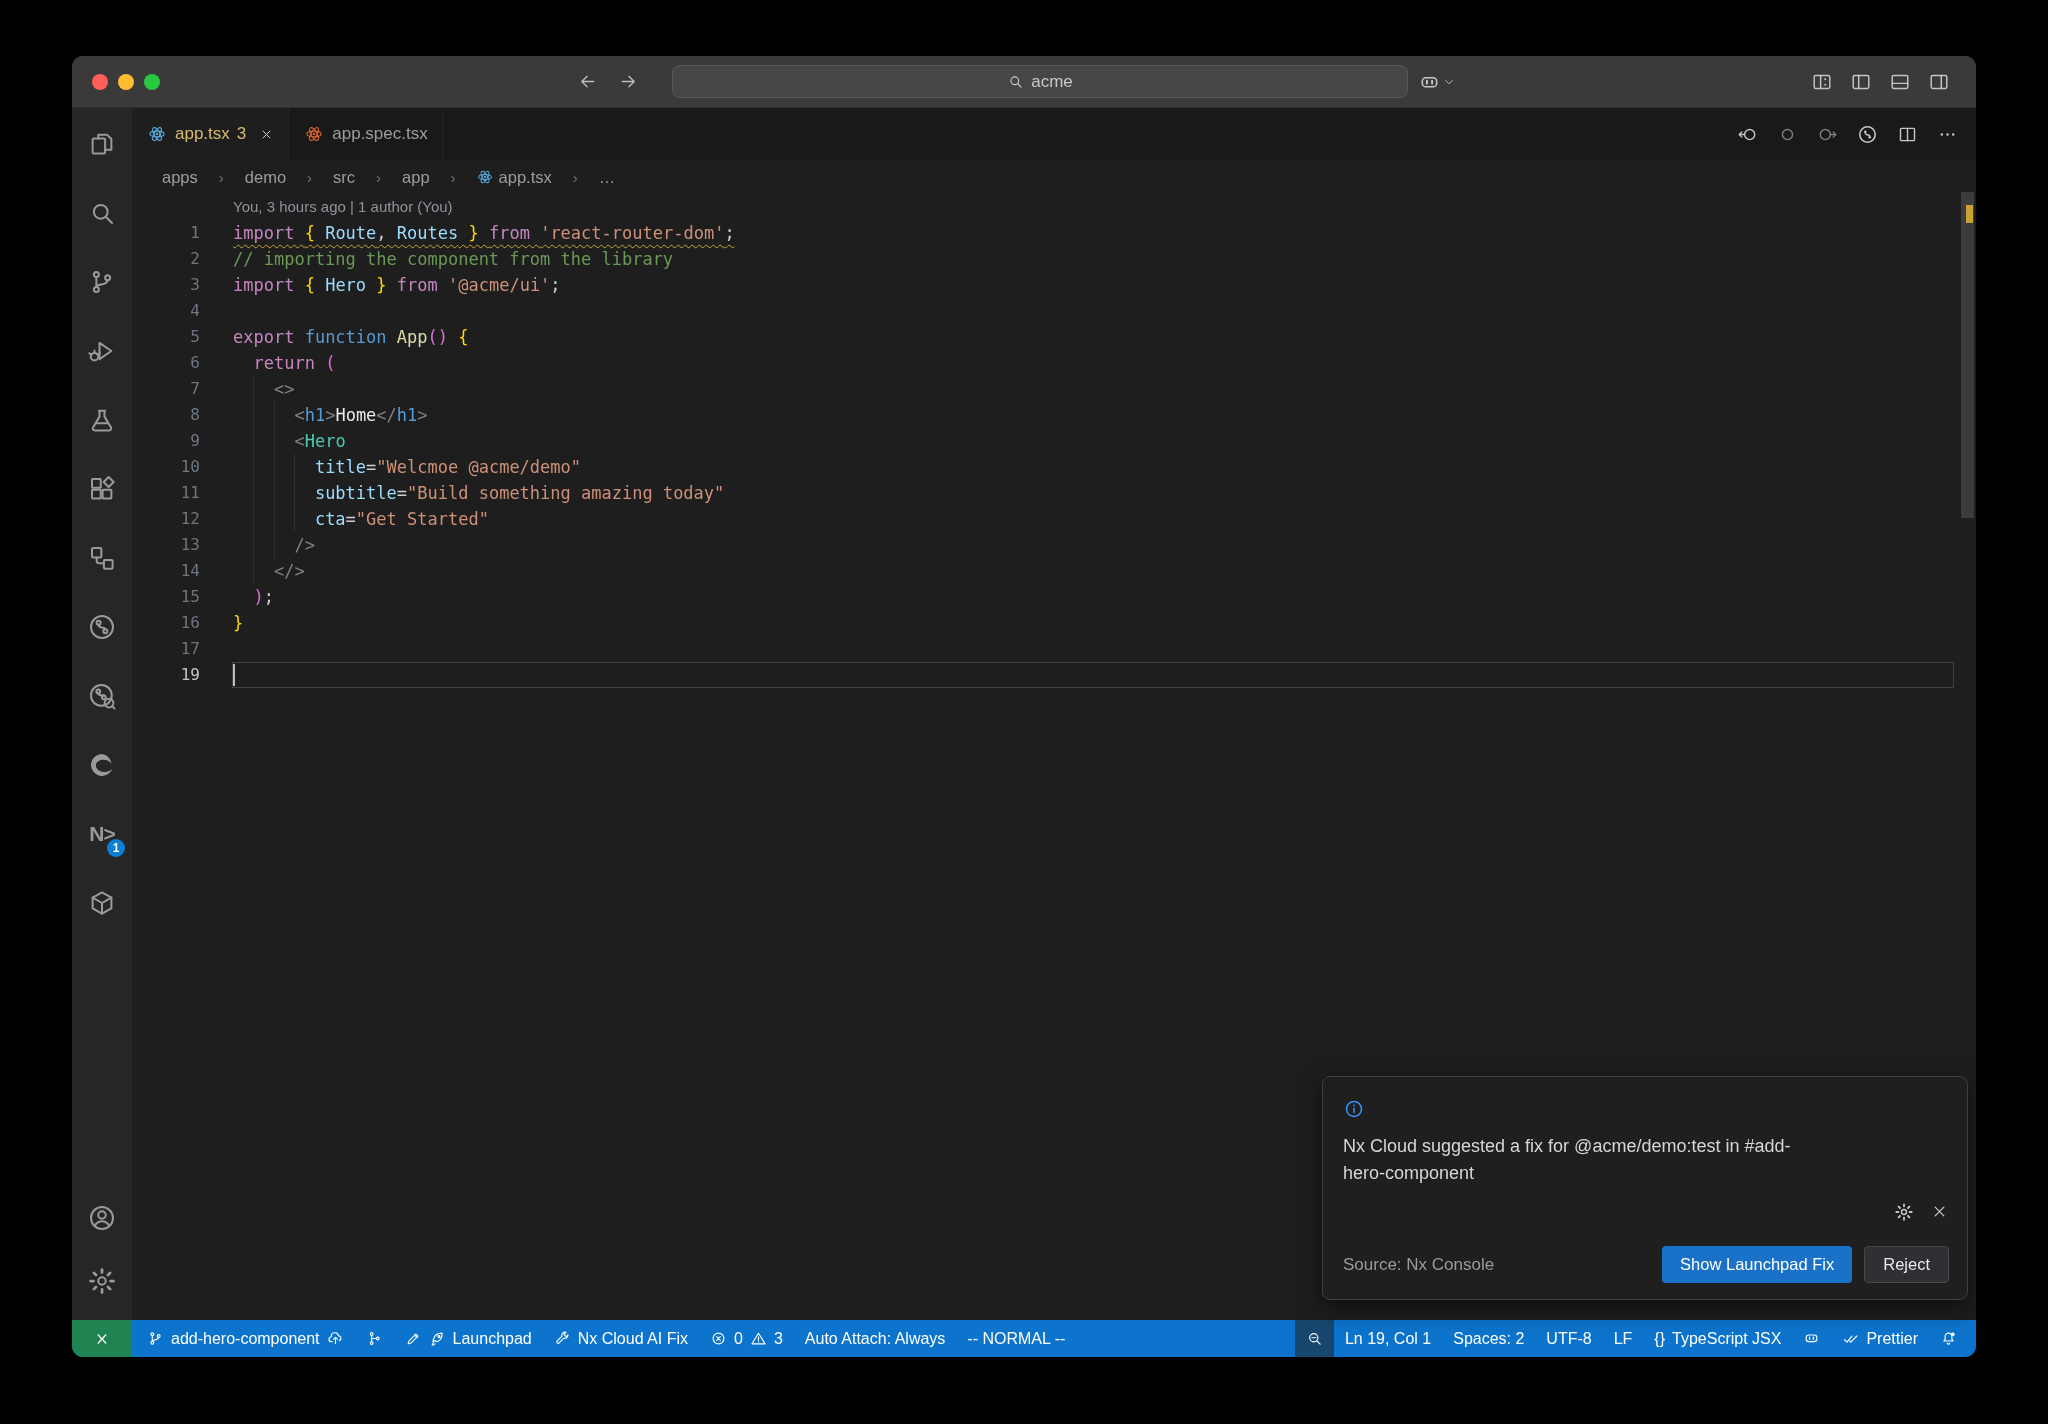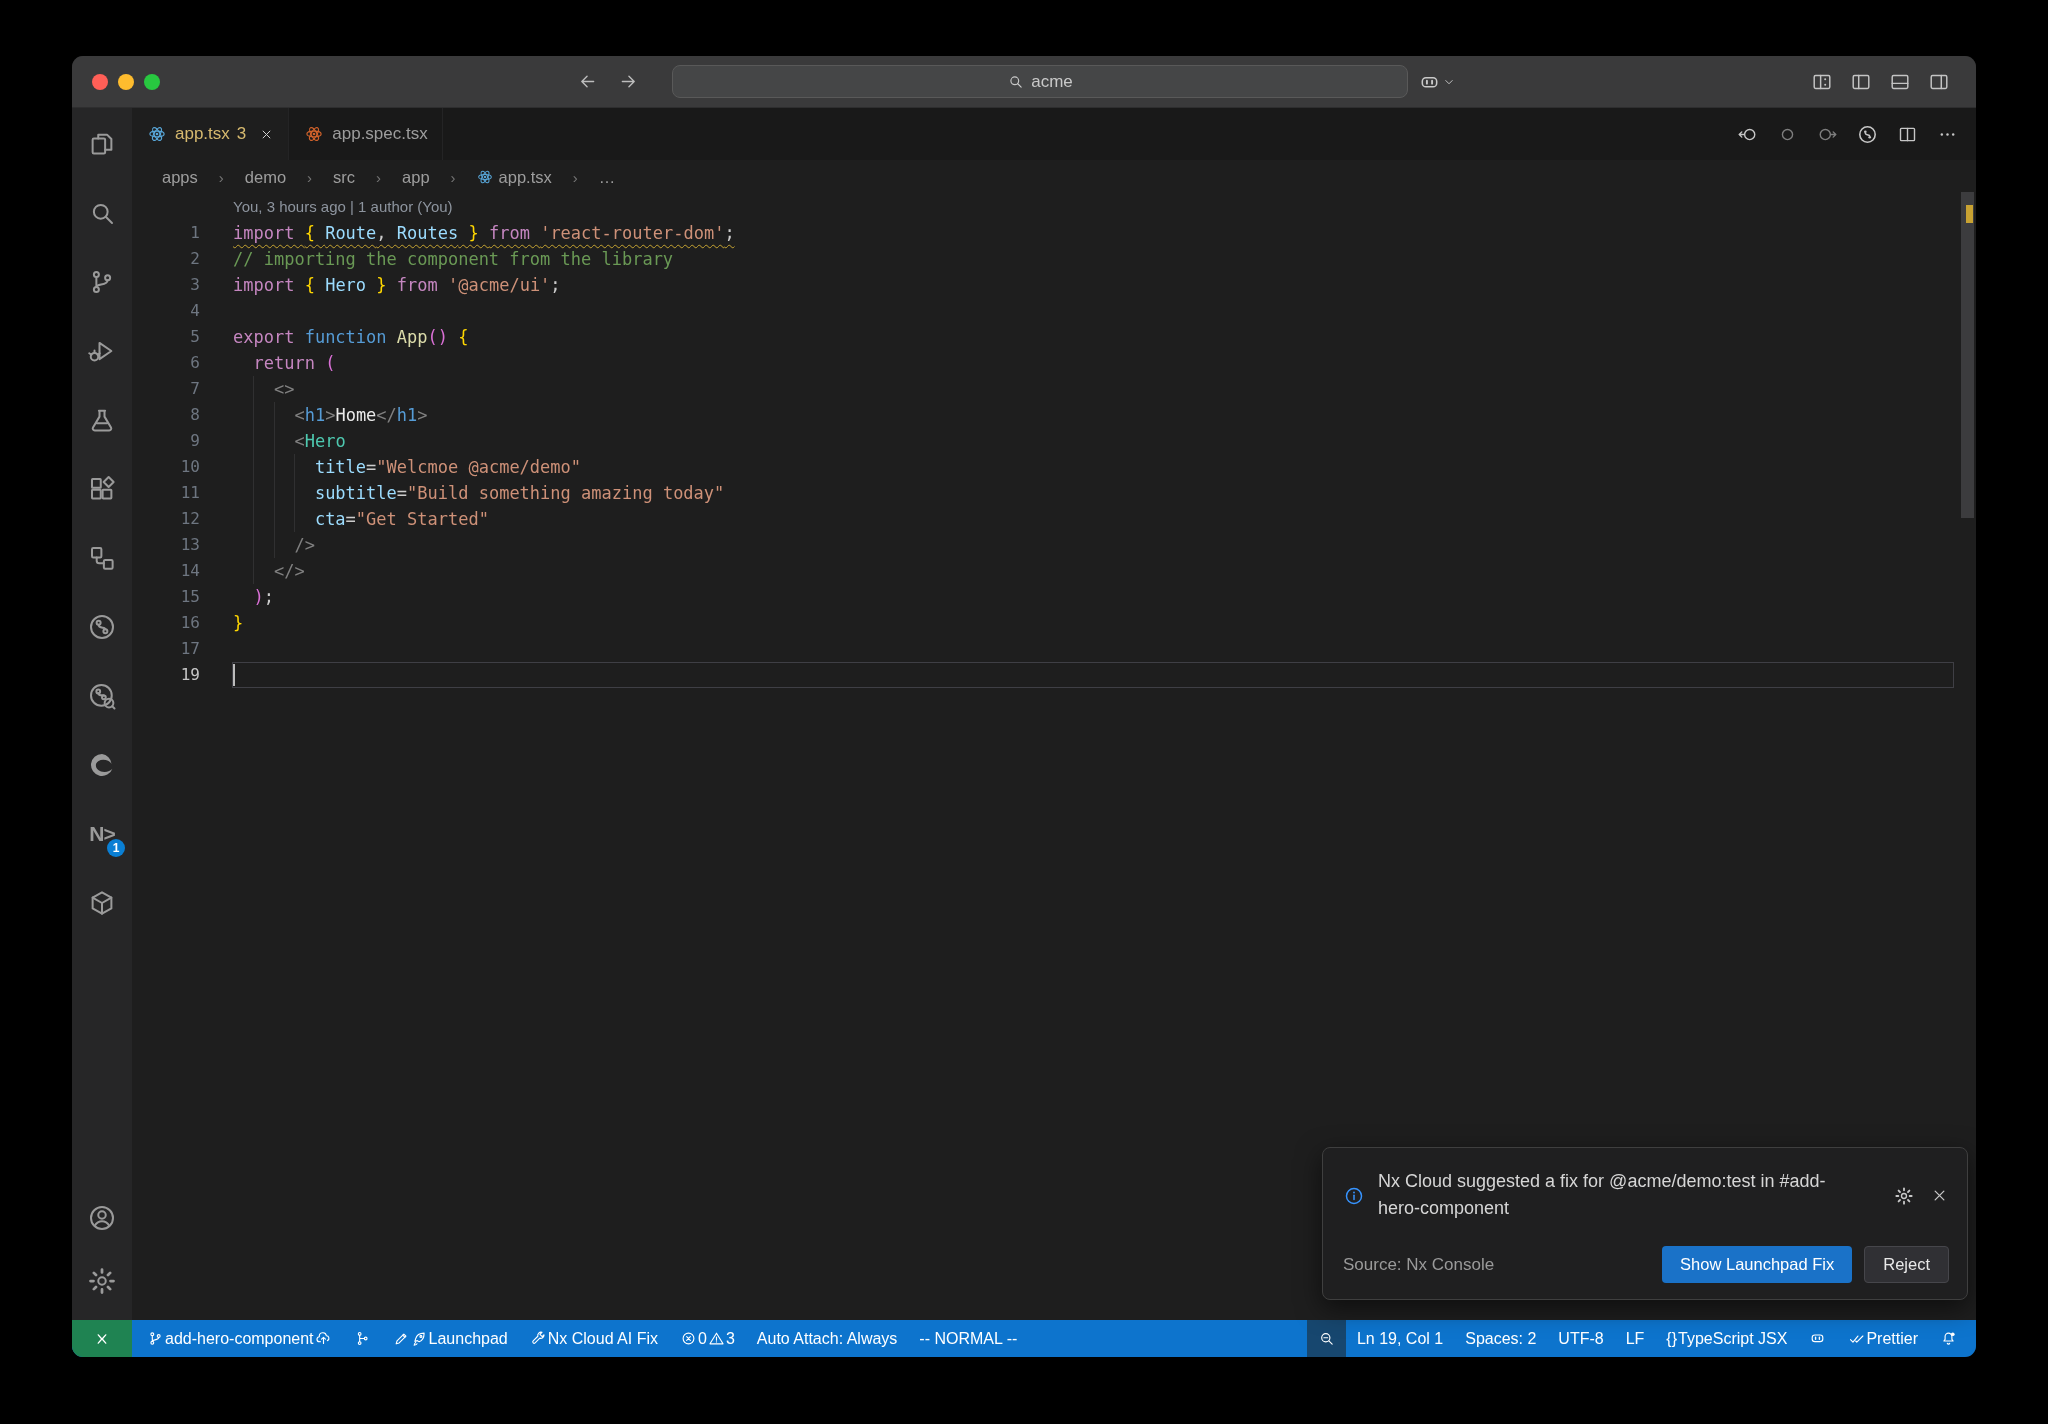--- a/index.html
+++ b/index.html
@@ -68,27 +68,27 @@
 
   .scrollbar{position:absolute;right:2px;top:84px;width:13px;height:326px;background:rgba(125,125,130,.32);}
   .warnmark{position:absolute;right:3px;top:97px;width:7px;height:18px;background:var(--warnMark);}
 
   
   .statusbar{height:37px;flex:none;background:var(--statusBg);display:flex;align-items:stretch;color:#fff;font-size:16px;}
   .remote{width:60px;flex:none;background:var(--remoteBg);display:flex;align-items:center;justify-content:center;color:#fff;}
   .sgroup{display:flex;align-items:stretch;}
   .sgroup.left{margin-left:4px;}
   .sgroup.right{margin-left:auto;margin-right:8px;}
-  .sitem{display:flex;align-items:center;gap:1px;padding:0 11px;}
+  .sitem{display:flex;align-items:center;gap:7px;padding:0 11px;}
   .sitem.highlight{background:var(--statusHighlightBg);}
 
   
   .toast{position:absolute;right:8px;bottom:57px;width:646px;background:var(--toastBg);border:1px solid var(--toastBorder);
     border-radius:8px;box-shadow:0 8px 26px rgba(0,0,0,.55);padding:20px 18px 16px 20px;font-size:18px;color:#d6d6d6;z-index:5;}
-  .toast-top{display:flex;align-items:center;gap:13px;}
+  .toast-top{display:flex;align-items:flex-start;gap:13px;flex-direction:column;}
   .toast-info{color:var(--infoIcon);display:flex;margin-top:1px;}
   .toast-msg{width:468px;line-height:1.5;}
   .toast-icons{margin-left:auto;display:flex;gap:16px;color:#c8c8c8;margin-top:2px;}
   .toast-bottom{display:flex;align-items:center;margin-top:24px;}
   .toast-src{color:#9a9a9a;font-size:17px;}
   .toast-btns{margin-left:auto;display:flex;gap:12px;}
   .btn{font-size:16.5px;padding:8px 18px;border-radius:4px;border:none;font-family:inherit;cursor:default;}
   .btn.primary{background:var(--btnPrimary);color:#fff;}
   .btn.secondary{background:#303034;color:#e8e8e8;border:1px solid #46464b;}
 </style>

